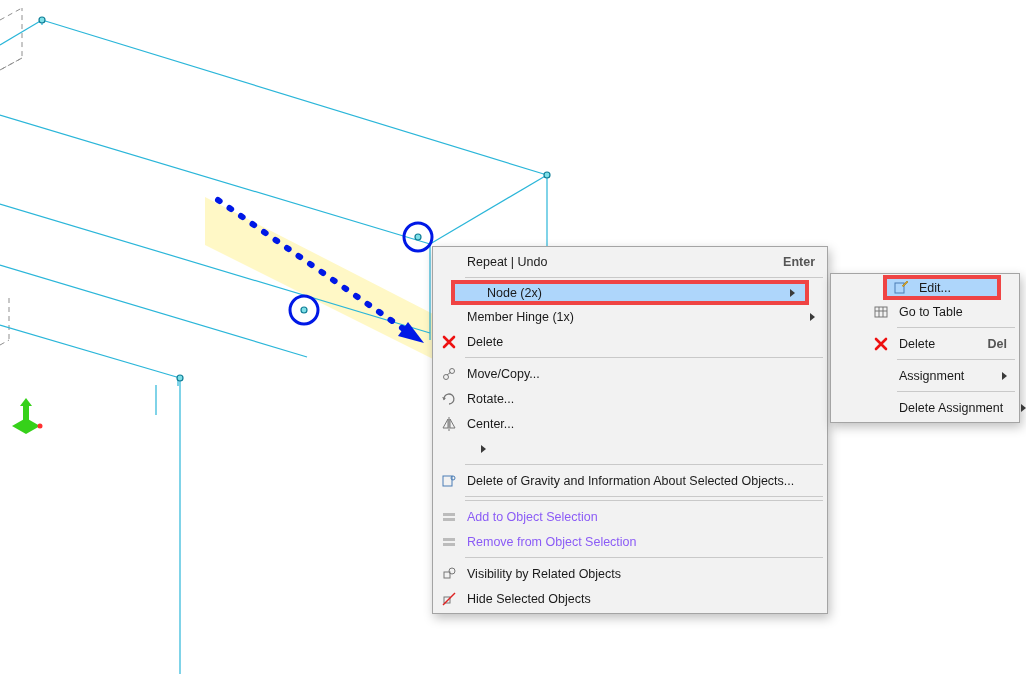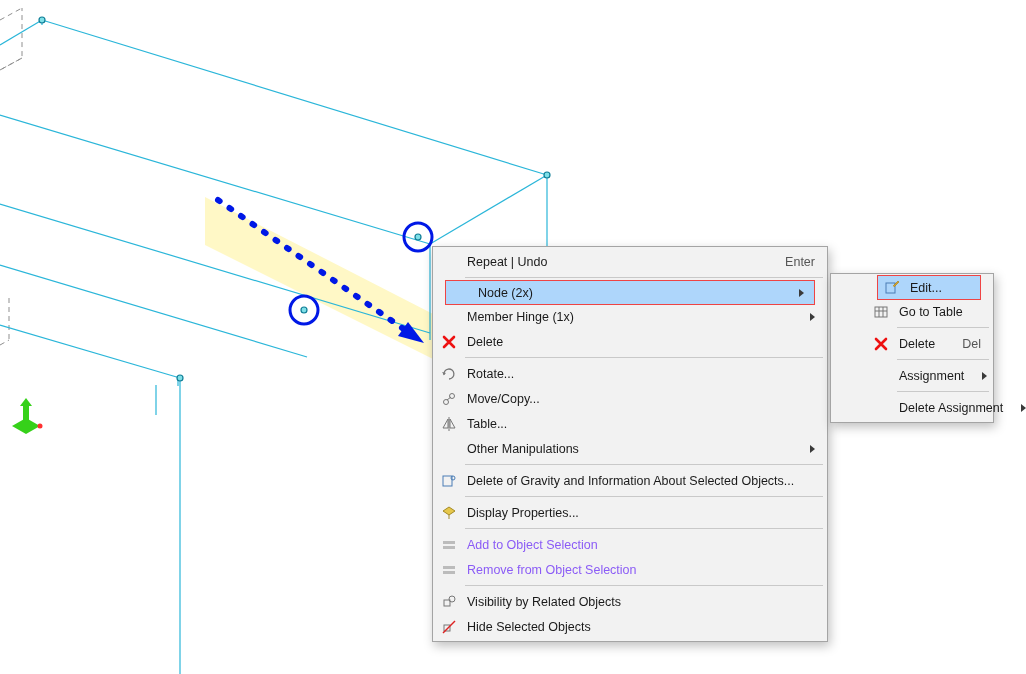--- a/index.html
+++ b/index.html
@@ -31,44 +31,44 @@
   }
   .menu .item {
     display: flex;
     align-items: center;
     height: 25px;
     padding-right: 10px;
     white-space: nowrap;
     position: relative;
   }
   .menu .item.disabled { color: #8b5cf6; align-items: center; }
-  .menu .item.highlight { background:#aed6fb; border:1px solid #ef4444; height:25px; margin:-1px 10px;}
+  .menu .item.highlight { background:#aed6fb; border:4px solid #ef4444; height:25px; margin:-1px 16px;}
   .menu .icon-col {
     width: 28px;
     height: 100%;
     display:flex;
     align-items:center;
     justify-content:center;
     flex-shrink:0;
   }
   .menu .label { flex:1; padding-left:4px;}
-  .menu .accel { color:#555; margin-left:8px;}
+  .menu .accel { color:#555; margin-left:8px;font-weight:bold;}
   .menu .arrow {
     width:0;height:0;
     border-top:4px solid transparent;
     border-bottom:4px solid transparent;
     border-left:5px solid #3a3a3a;
     margin-left:18px;
   }
   .menu .sep {
     height:1px; background:#c9c9c9;
     margin:3px 2px 3px 30px;
   }
   .menu1 { left:432px; top:246px; width:396px; }
-  .menu2 { left:830px; top:273px; width:164px;padding-left:36px; }
+  .menu2 { left:830px; top:273px; width:190px;padding-left:36px; }
 
   
   .ico { width:16px; height:16px; display:inline-block; }
   .ico svg { width:16px;height:16px; display:block;}
 </style>
 </head>
 <body>
 
 <div class="canvas">
 <svg width="1026" height="674" viewBox="0 0 1026 674">
@@ -166,87 +166,75 @@
     </span>
     <span class="label">Delete</span>
   </div>
 
   <div class="sep"></div>
 
   <div class="item">
     <span class="icon-col">
       <span class="ico">
           <svg viewBox="0 0 16 16">
-            <path d="M3 9 A5 5 0 1 1 8 13" fill="none" stroke="#777" stroke-width="1.3"></path>
-            <polygon points="3,9 1,6 5,7" fill="#777"></polygon>
-          </svg>
-        </span>
-    </span>
-    <span class="label">Rotate...</span>
-  </div>
-
-  <div class="item">
-    <span class="icon-col">
-      <span class="ico">
-          <svg viewBox="0 0 16 16">
             <circle cx="5" cy="11" r="2.5" fill="none" stroke="#777"></circle>
             <circle cx="11" cy="5" r="2.5" fill="none" stroke="#777"></circle>
             <path d="M6 9 L10 6" stroke="#777"></path>
           </svg>
         </span>
     </span>
     <span class="label">Move/Copy...</span>
   </div>
 
   <div class="item">
     <span class="icon-col">
       <span class="ico">
           <svg viewBox="0 0 16 16">
+            <path d="M3 9 A5 5 0 1 1 8 13" fill="none" stroke="#777" stroke-width="1.3"></path>
+            <polygon points="3,9 1,6 5,7" fill="#777"></polygon>
+          </svg>
+        </span>
+    </span>
+    <span class="label">Rotate...</span>
+  </div>
+
+  <div class="item">
+    <span class="icon-col">
+      <span class="ico">
+          <svg viewBox="0 0 16 16">
             <path d="M8 1 V15" stroke="#777"></path>
             <polygon points="2,12 7,3 7,12" fill="none" stroke="#777"></polygon>
             <polygon points="14,12 9,3 9,12" fill="none" stroke="#777"></polygon>
           </svg>
         </span>
     </span>
-    <span class="label">Table...</span>
-  </div>
-
-  <div class="item">
-    <span class="icon-col"></span>
-    <span class="label">Other Manipulations</span>
+    <span class="label">Center...</span>
+  </div>
+
+  <div class="item">
+    <span class="icon-col"></span>
     <span class="arrow"></span>
   </div>
 
   <div class="sep"></div>
 
   <div class="item">
     <span class="icon-col">
       <span class="ico">
           <svg viewBox="0 0 16 16">
             <rect x="2" y="3" width="9" height="10" fill="none" stroke="#4a7db5"></rect>
             <circle cx="12" cy="5" r="2" fill="none" stroke="#4a7db5"></circle>
           </svg>
         </span>
     </span>
     <span class="label">Delete of Gravity and Information About Selected Objects...</span>
   </div>
 
   <div class="sep"></div>
 
-  <div class="item">
-    <span class="icon-col">
-      <span class="ico">
-          <svg viewBox="0 0 16 16">
-            <polygon points="8,2 14,6 8,10 2,6" fill="#e6c74b" stroke="#a38a26"></polygon>
-            <line x1="8" y1="10" x2="8" y2="14" stroke="#a38a26"></line>
-          </svg>
-        </span>
-    </span>
-    <span class="label">Display Properties...</span>
-  </div>
 
   <div class="sep"></div>
 
 
   <div class="item disabled">
     <span class="icon-col">
       <span class="ico">
           <svg viewBox="0 0 16 16">
             <rect x="2" y="4" width="12" height="3" fill="#bcbcbc"></rect>
             <rect x="2" y="9" width="12" height="3" fill="#bcbcbc"></rect>

